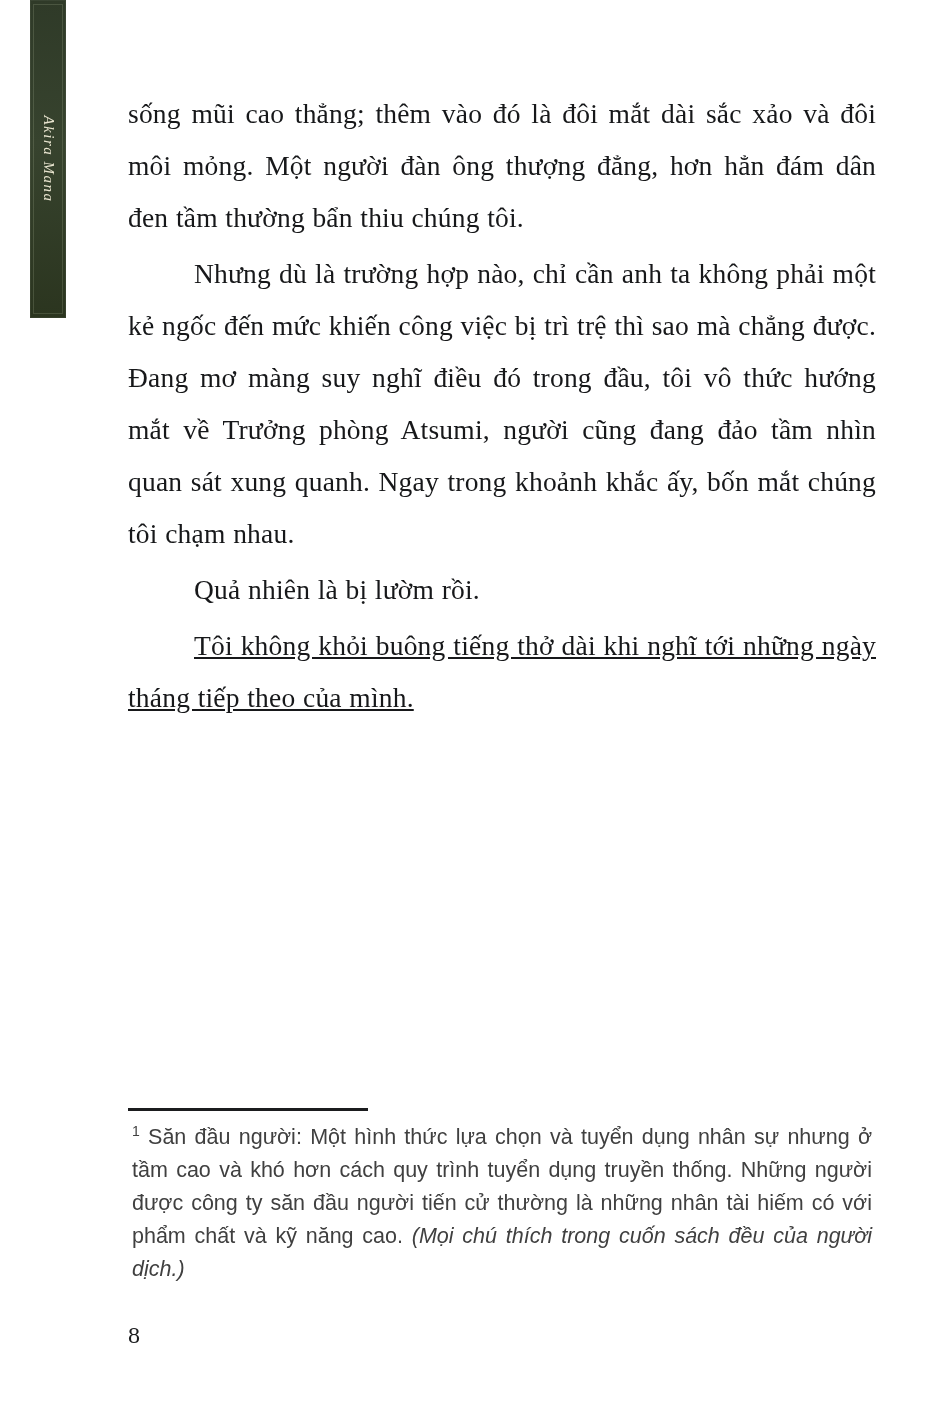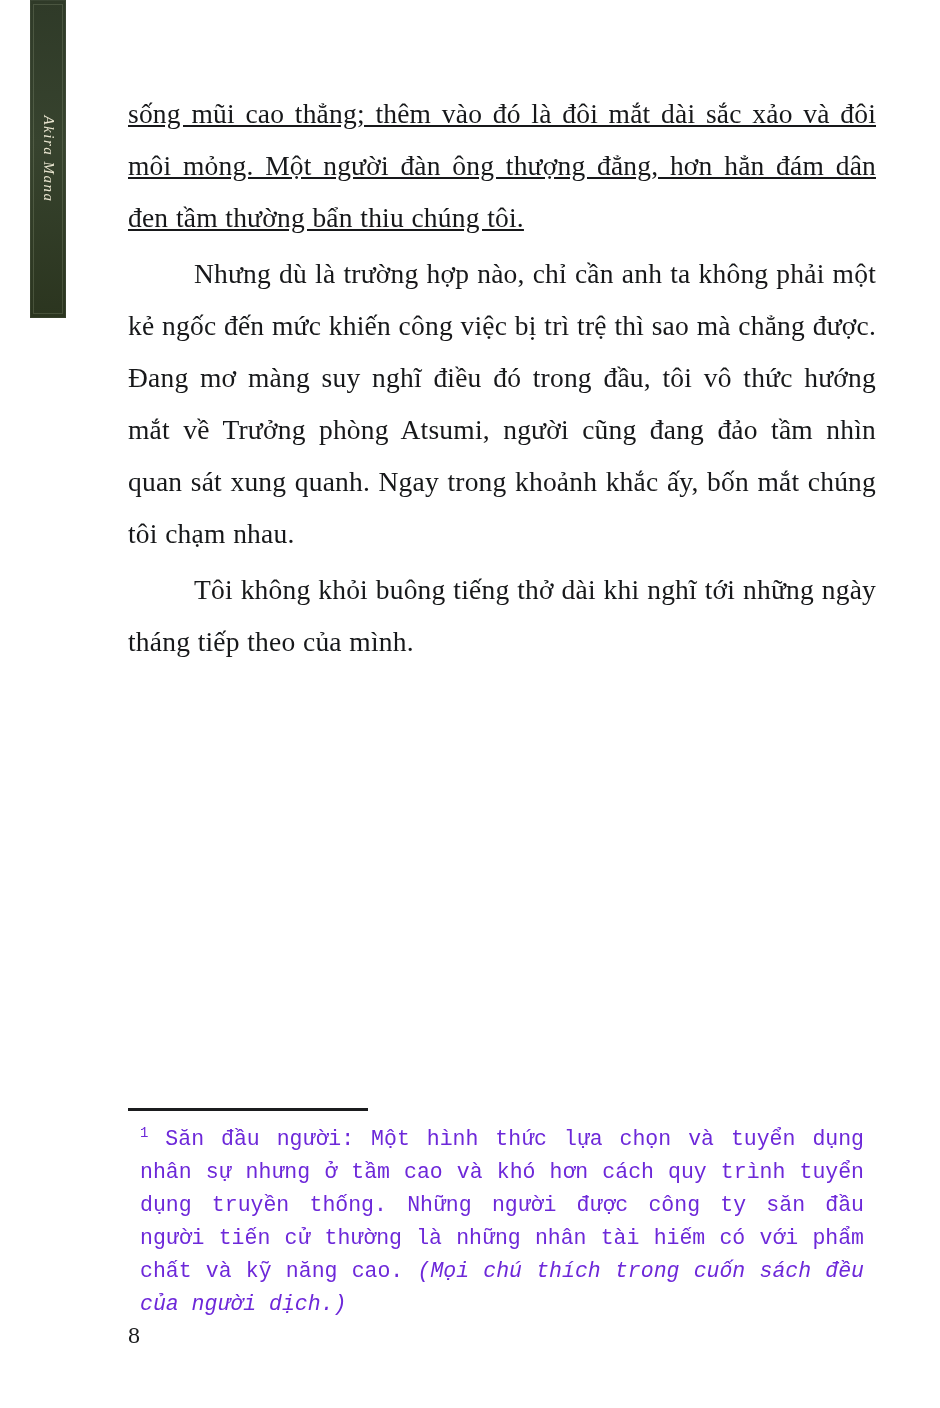--- a/index.html
+++ b/index.html
@@ -62,24 +62,24 @@
     line-height: 52px;
     text-align: justify;
     text-indent: 66px;
     color: #17181a;
     font-family: "Liberation Serif", serif;
     letter-spacing: 0.2px;
     word-spacing: 0.5px;
   }
   p.body-par.first {
     text-indent: 0;
-    text-decoration: underline;
   }
   p.body-par:last-of-type {
     margin-bottom: 0;
+    text-decoration: underline;
   }
   sup.fn {
     font-size: 16px;
     vertical-align: super;
     line-height: 0;
   }
 
   
   .footnote-wrap {
     position: absolute;
@@ -90,23 +90,23 @@
   .footnote-rule {
     width: 240px;
     height: 3px;
     background: #1b1c1e;
     margin: 0 0 10px 0;
   }
   .footnote-text {
     font-size: 21.5px;
     line-height: 33px;
     text-align: justify;
-    color: #6d28d9;
-    font-family: Liberation Mono, monospace;
-    margin: 12px;
+    color: #404040;
+    font-family: Liberation Sans, sans-serif;
+    margin: 4px;
   }
   .footnote-text .marker {
     font-size: 14px;
     vertical-align: super;
     line-height: 0;
   }
   .footnote-text .ital {
     font-style: italic;
   }
 
@@ -128,20 +128,21 @@
 </div>
 
 <div class="page">
 
   <p class="body-par first">sống mũi cao thẳng; thêm vào đó là đôi mắt dài sắc xảo và đôi môi mỏng. Một người đàn ông thượng đẳng, hơn hẳn đám dân đen tầm thường bẩn thiu chúng tôi.</p>
 
 
   <p class="body-par">Nhưng dù là trường hợp nào, chỉ cần anh ta không phải một kẻ ngốc đến mức khiến công việc bị trì trệ thì sao mà chẳng được. Đang mơ màng suy nghĩ điều đó trong đầu, tôi vô thức hướng mắt về Trưởng phòng Atsumi, người cũng đang đảo tầm nhìn quan sát xung quanh. Ngay trong khoảnh khắc ấy, bốn mắt chúng tôi chạm nhau.</p>
 
 
+  <p class="body-par">Quả nhiên là bị lườm rồi.</p>
 
   <p class="body-par">Tôi không khỏi buông tiếng thở dài khi nghĩ tới những ngày tháng tiếp theo của mình.</p>
 
 </div>
 
 <div class="footnote-wrap">
   <div class="footnote-rule"></div>
   <p class="footnote-text"><span class="marker">1</span><span> Săn đầu người: Một hình thức lựa chọn và tuyển dụng nhân sự nhưng ở tầm cao và khó hơn cách quy trình tuyển dụng truyền thống. Những người được công ty săn đầu người tiến cử thường là những nhân tài hiếm có với phẩm chất và kỹ năng cao. </span><span class="ital">(Mọi chú thích trong cuốn sách đều của người dịch.)</span></p>
 </div>
 

